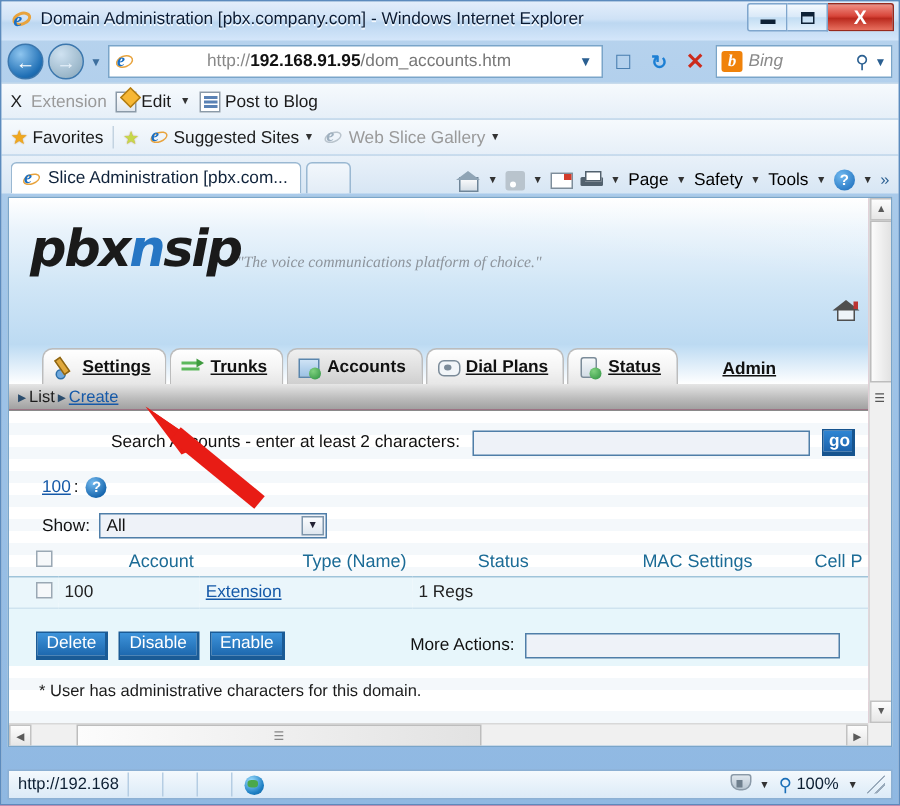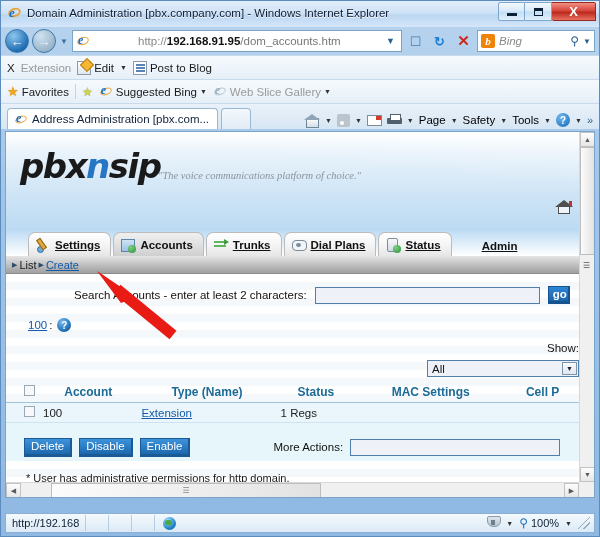--- a/index.html
+++ b/index.html
@@ -319,42 +319,42 @@
     display:flex; align-items:center; gap: 2px;
   }
   #count-link { color:#1559a8; text-decoration:underline; font-size:11.5px;}
   .qmark {
     width:14px;height:14px;border-radius:50%;
     background: radial-gradient(circle at 35% 28%, #73b9ee, #1565ad 75%);
     color:#fff;font-weight:bold;font-size:10px;
     display:flex;align-items:center;justify-content:center;
     margin-left: 3px;
   }
-  #show-row { padding: 6px 0 2px 22px; display:flex; align-items:flex-end; gap:6px;flex-direction:column;}
+  #show-row { padding: 6px 0 2px 22px; display:flex; align-items:center; gap:6px;}
   #show-select {
     width: 152px; height: 17px;
     background:#eef2f8; border:1px solid #4f7ea8;
     display:flex; align-items:center; justify-content:space-between;
     font-size:11.5px; padding: 0 1px 0 4px; color:#111;
   }
   .sel-arrow {
     width:15px;height:13px;
     background:linear-gradient(180deg,#fafcfe,#dfe7ef);
     border:1px solid #7d95ab;
     display:flex;align-items:center;justify-content:center;
     font-size:7px;color:#223;
   }
 
   
   table#acct {
     width: 100%; border-collapse: collapse; margin-top: 4px;
     font-size: 11.5px;
   }
   table#acct th {
-    text-align:center; color:#1b6b96; font-weight:bold; font-size:12px;
+    text-align:right; color:#1b6b96; font-weight:normal; font-size:12px;
     padding: 2px 4px 3px 4px;
     border-bottom: 1px solid #9fc4da;
     white-space: nowrap;
   }
   table#acct td {
     padding: 3px 4px; color:#222; white-space:nowrap;
     border-bottom: 1px solid #cfe3ef;
   }
   table#acct tbody tr { background: #eaf6fb; }
   .cb {
@@ -531,40 +531,40 @@
       <span class="star">★</span>
       <span>Favorites</span>
     </span>
     <span class="sep-v"></span>
     <span class="star sm">★</span>
     <span class="cmd-item">
       <span class="mini-ie">
           <span class="ring"></span>
           <span class="e">e</span>
         </span>
-      <span>Suggested Bing</span>
+      <span>Suggested Sites</span>
       <span class="caret-dn">▼</span>
     </span>
     <span class="cmd-item dim">
       <span class="mini-ie gray">
           <span class="ring"></span>
           <span class="e">e</span>
         </span>
       <span>Web Slice Gallery</span>
       <span class="caret-dn">▼</span>
     </span>
   </div>
 
   <div id="tabstrip">
     <div class="pagetab">
       <span class="mini-ie">
           <span class="ring"></span>
           <span class="e">e</span>
         </span>
-      <span>Address Administration [pbx.com...</span>
+      <span>Slice Administration [pbx.com...</span>
     </div>
     <div class="pagetab blank"></div>
     <div class="tb-tools">
       <span class="home-ico"></span>
       <span class="caret-dn">▼</span>
       <span class="feed-ico"></span>
       <span class="caret-dn">▼</span>
       <span class="mail-ico"></span>
       <span class="print-ico"></span>
       <span class="caret-dn">▼</span>
@@ -591,27 +591,27 @@
             <span class="body"></span>
             <span class="chim"></span>
         </div>
       </div>
 
       <div id="tabrow">
         <div class="ptab">
           <i class="ti ti-settings"></i>
           <span class="lbl">Settings</span>
         </div>
+        <div class="ptab">
+          <i class="ti ti-trunks"></i>
+          <span class="lbl">Trunks</span>
+        </div>
         <div class="ptab active">
           <i class="ti ti-accounts"></i>
           <span class="lbl">Accounts</span>
-        </div>
-        <div class="ptab">
-          <i class="ti ti-trunks"></i>
-          <span class="lbl">Trunks</span>
         </div>
         <div class="ptab">
           <i class="ti ti-dial"></i>
           <span class="lbl">Dial Plans</span>
         </div>
         <div class="ptab">
           <i class="ti ti-status"></i>
           <span class="lbl">Status</span>
         </div>
         <div id="admin-link">Admin</div>
@@ -680,21 +680,21 @@
         </table>
 
         <div id="actionrow">
           <button class="abtn">Delete</button>
           <button class="abtn">Disable</button>
           <button class="abtn">Enable</button>
           <span id="more-actions-label">More Actions:</span>
           <input id="more-actions-input" type="text" value="" style="">
         </div>
 
-        <div id="footnote">* User has administrative permissions for http domain.</div>
+        <div id="footnote">* User has administrative characters for this domain.</div>
       </div>
     </div>
 
     <div id="vscroll">
       <div class="sb-arrow" style="position:absolute;left:0;top:0;">▲</div>
       <div class="sb-thumb" id="v-thumb"></div>
       <div id="scroll-notch">☰</div>
       <div class="sb-arrow" style="position:absolute;left:0;bottom:0;">▼</div>
     </div>
 

